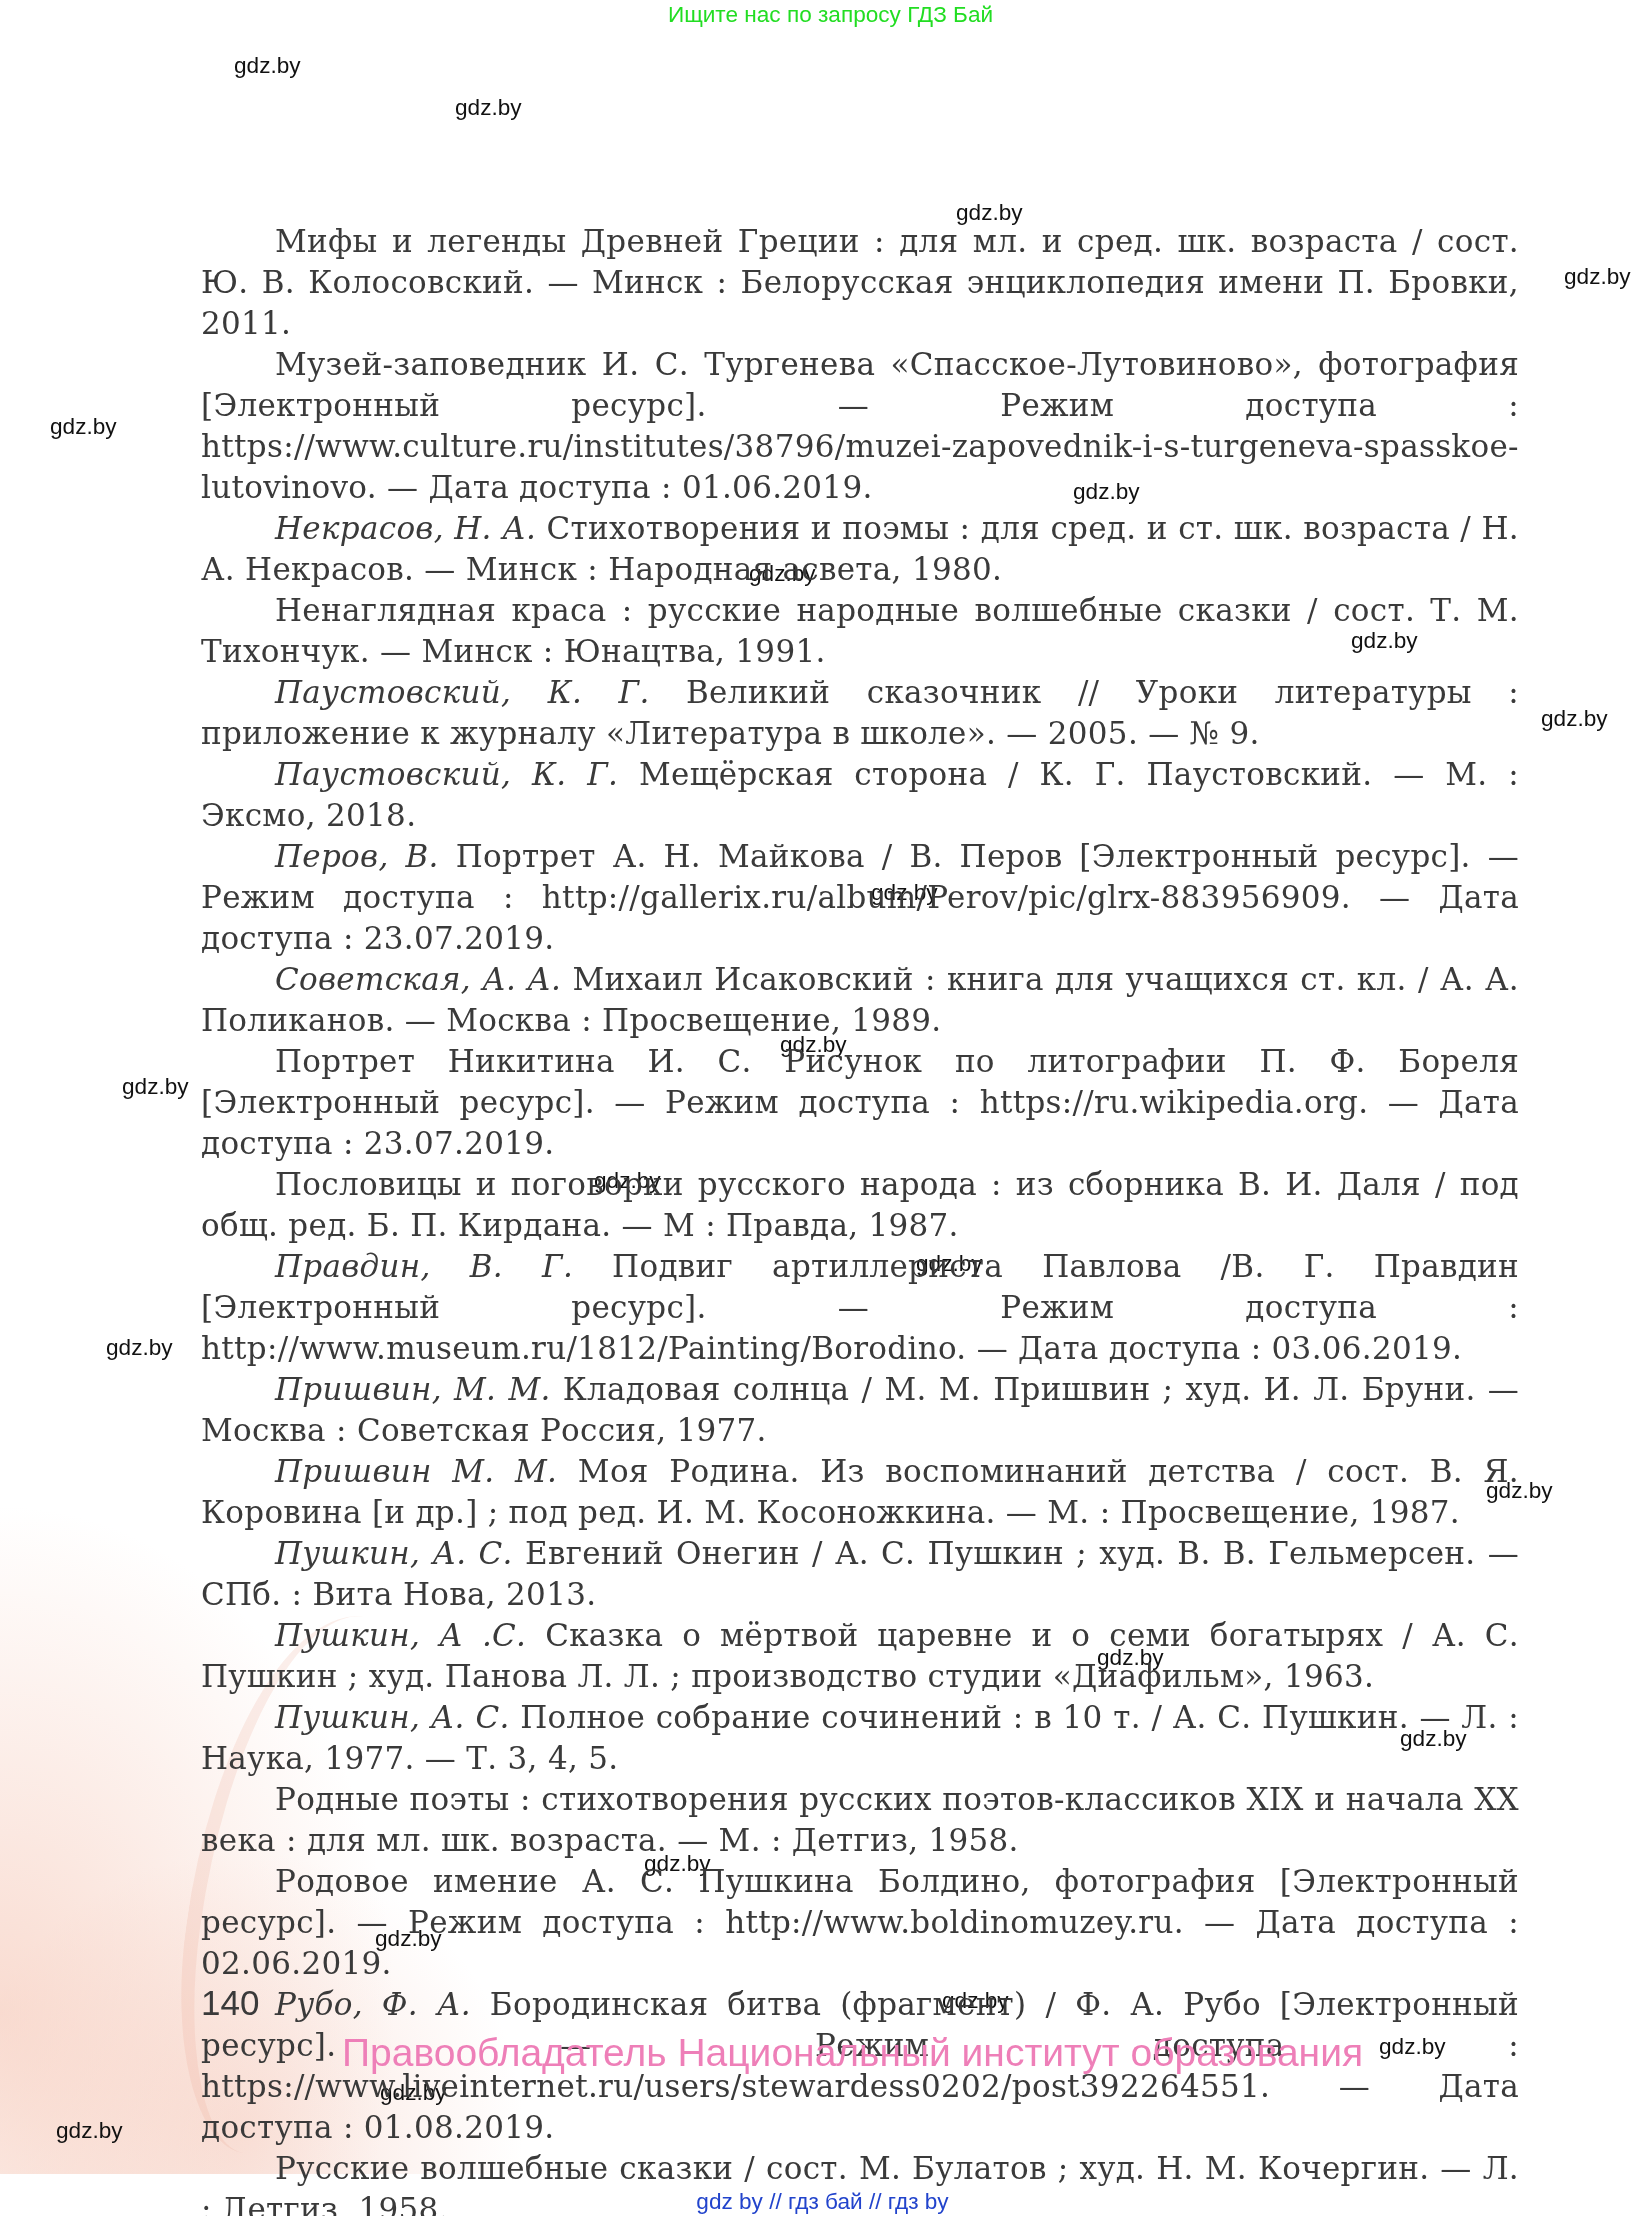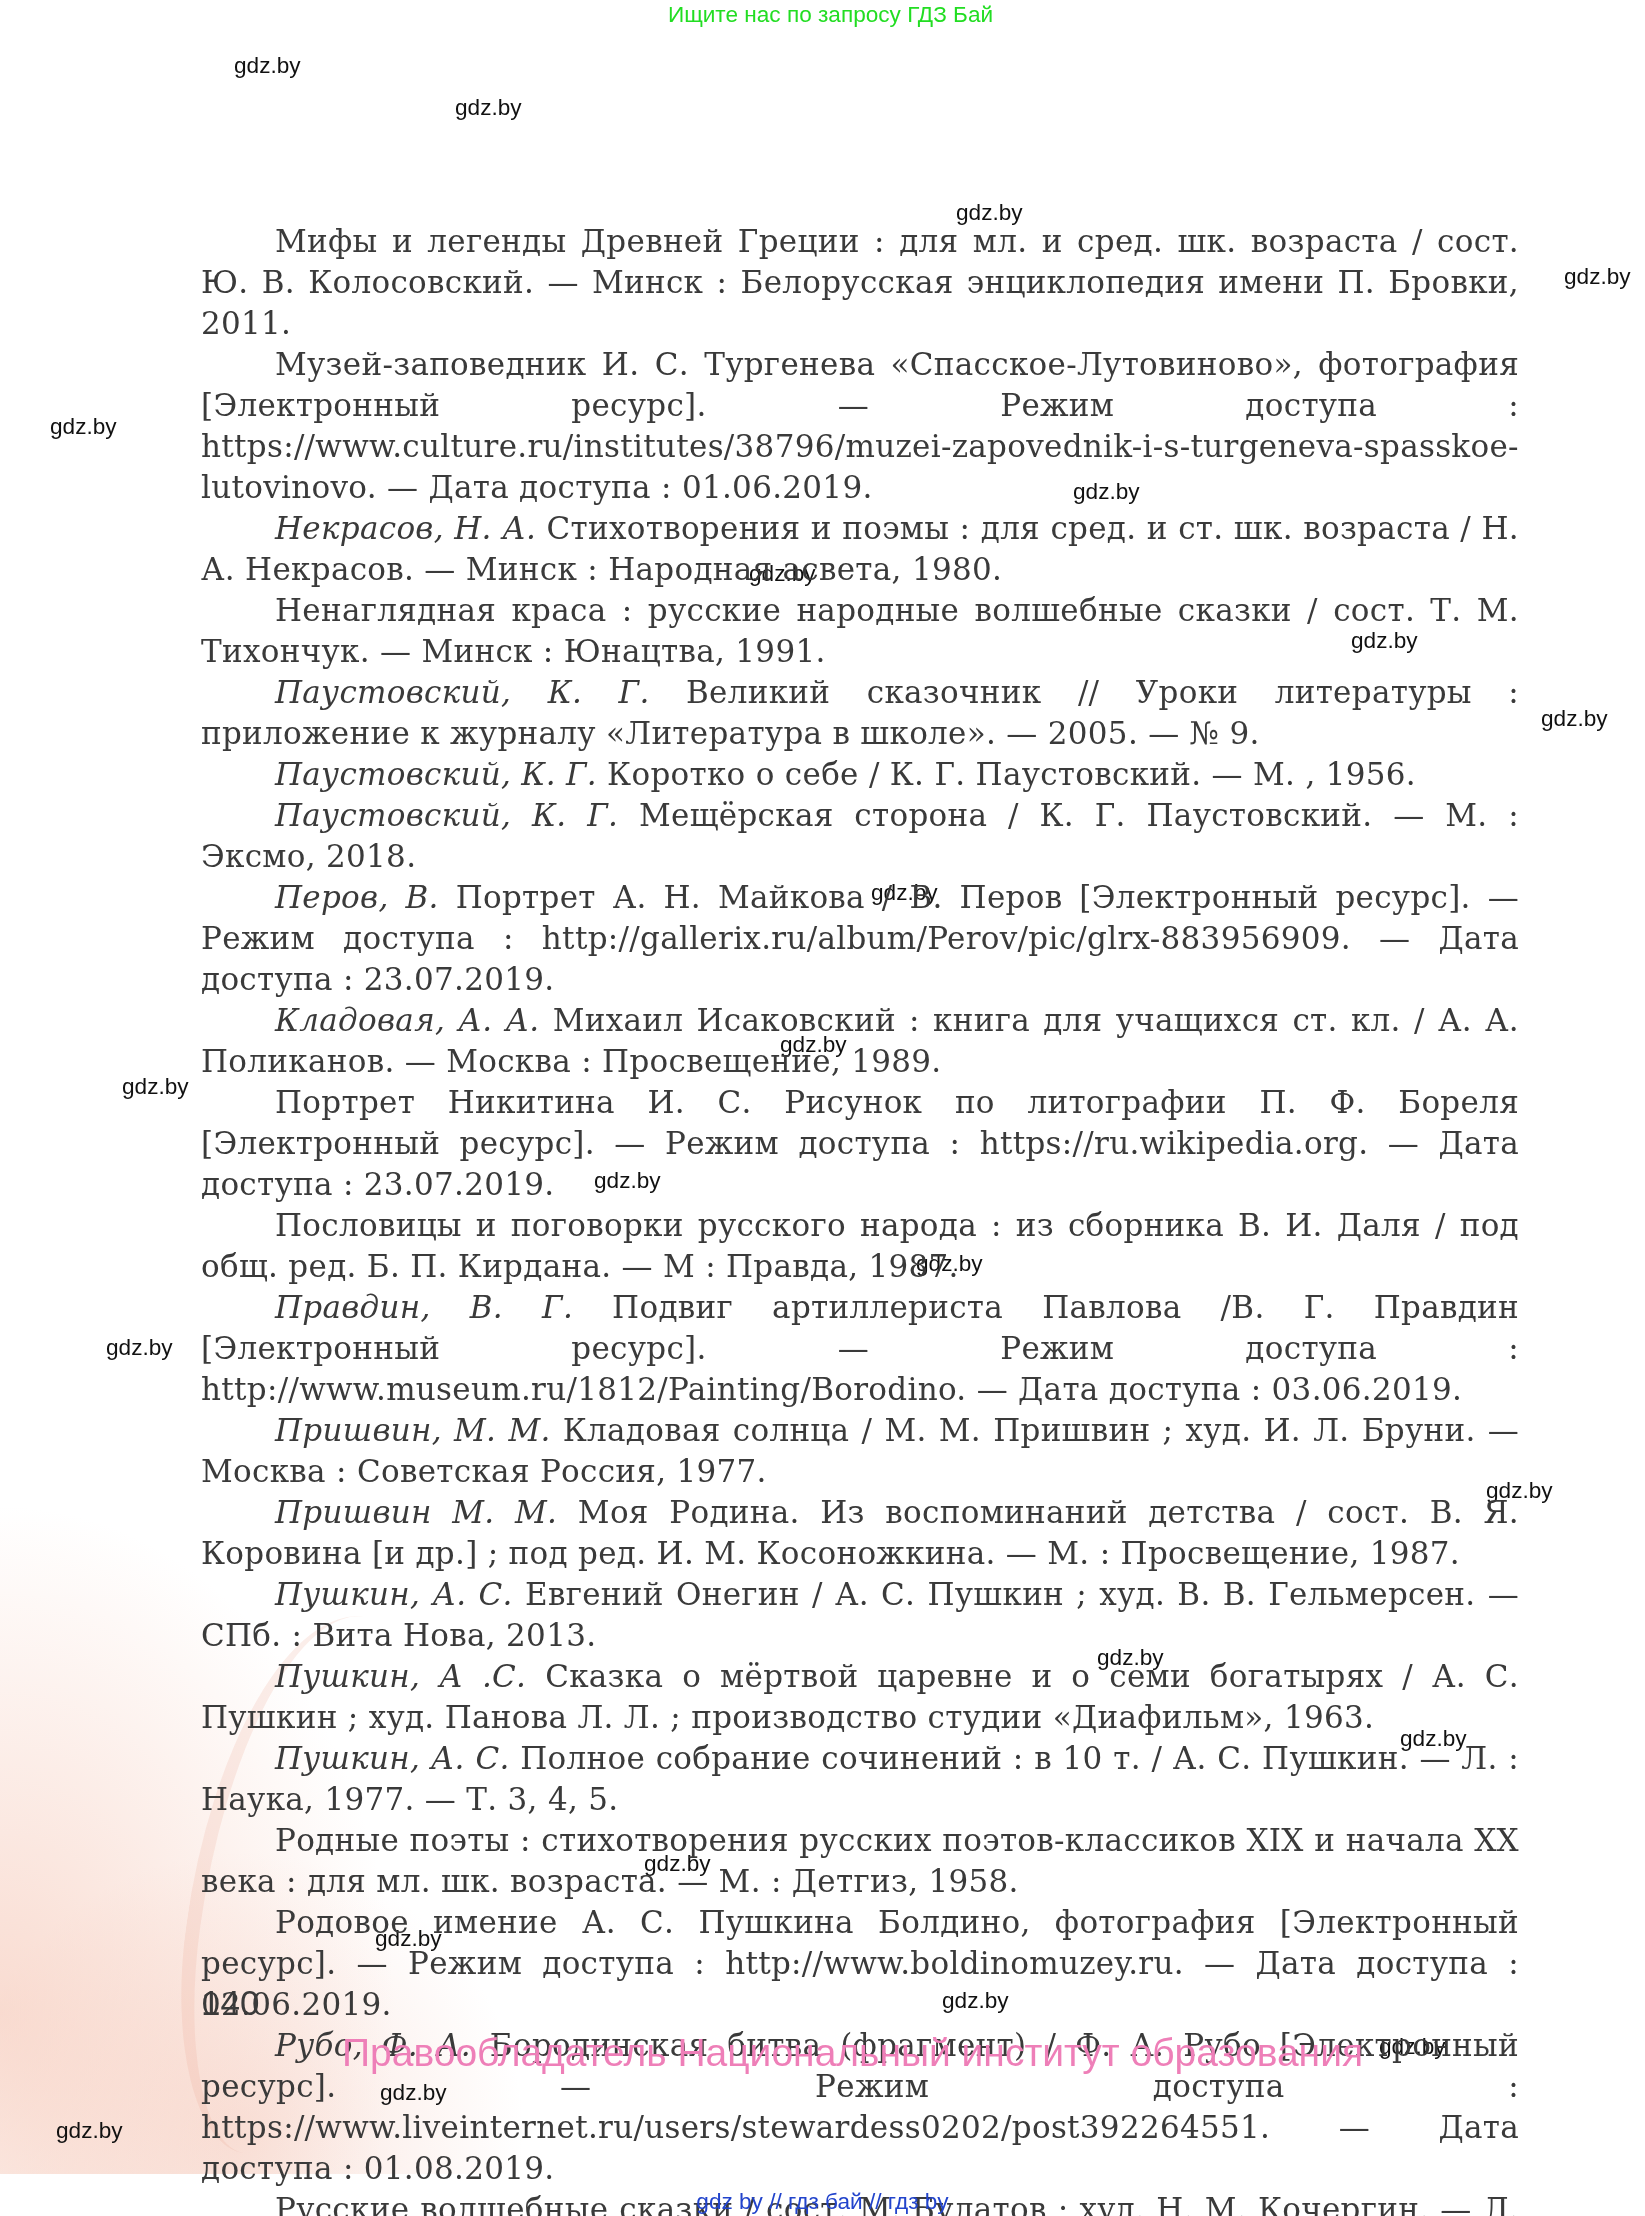--- a/index.html
+++ b/index.html
@@ -80,24 +80,23 @@
 <div class="wm" style="left:1379px;top:2034px">gdz.by</div>
 <div class="wm" style="left:380px;top:2080px">gdz.by</div>
 <div class="wm" style="left:56px;top:2118px">gdz.by</div>
 
 <div class="content">
   <p class="entry"><span class="author"></span><span>Мифы и легенды Древней Греции : для мл. и сред. шк. возраста / сост. Ю. В. Колосовский. — Минск : Белорусская энциклопедия имени П. Бровки, 2011.</span></p>
   <p class="entry"><span class="author"></span><span>Музей-заповедник И. С. Тургенева «Спасское-Лутовиново», фотография [Электронный ресурс]. — Режим доступа : https://www.culture.ru/institutes/38796/muzei-zapovednik-i-s-turgeneva-spasskoe-lutovinovo. — Дата доступа : 01.06.2019.</span></p>
   <p class="entry"><span class="author">Некрасов, Н. А.</span><span> Стихотворения и поэмы : для сред. и ст. шк. возраста / Н. А. Некрасов. — Минск : Народная асвета, 1980.</span></p>
   <p class="entry"><span class="author"></span><span>Ненаглядная краса : русские народные волшебные сказки / сост. Т. М. Тихончук. — Минск : Юнацтва, 1991.</span></p>
   <p class="entry"><span class="author">Паустовский, К. Г.</span><span> Великий сказочник // Уроки литературы : приложение к журналу «Литература в школе». — 2005. — № 9.</span></p>
-  <p class="entry"><span class="author">Паустовский, К. Г.</span><span> Коротко о себе / К. Г. Паустовский. — М. , 1956.</span></p>
   <p class="entry"><span class="author">Паустовский, К. Г.</span><span> Мещёрская сторона / К. Г. Паустовский. — М. : Эксмо, 2018.</span></p>
   <p class="entry"><span class="author">Перов, В.</span><span> Портрет А. Н. Майкова / В. Перов [Электронный ресурс]. — Режим доступа : http://gallerix.ru/album/Perov/pic/glrx-883956909. — Дата доступа : 23.07.2019.</span></p>
-  <p class="entry"><span class="author">Кладовая, А. А.</span><span> Михаил Исаковский : книга для учащихся ст. кл. / А. А. Поликанов. — Москва : Просвещение, 1989.</span></p>
+  <p class="entry"><span class="author">Советская, А. А.</span><span> Михаил Исаковский : книга для учащихся ст. кл. / А. А. Поликанов. — Москва : Просвещение, 1989.</span></p>
   <p class="entry"><span class="author"></span><span>Портрет Никитина И. С. Рисунок по литографии П. Ф. Бореля [Электронный ресурс]. — Режим доступа : https://ru.wikipedia.org. — Дата доступа : 23.07.2019.</span></p>
   <p class="entry"><span class="author"></span><span>Пословицы и поговорки русского народа : из сборника В. И. Даля / под общ. ред. Б. П. Кирдана. — М : Правда, 1987.</span></p>
   <p class="entry"><span class="author">Правдин, В. Г.</span><span> Подвиг артиллериста Павлова /В. Г. Правдин [Электронный ресурс]. — Режим доступа : http://www.museum.ru/1812/Painting/Borodino. — Дата доступа : 03.06.2019.</span></p>
   <p class="entry"><span class="author">Пришвин, М. М.</span><span> Кладовая солнца / М. М. Пришвин ; худ. И. Л. Бруни. — Москва : Советская Россия, 1977.</span></p>
   <p class="entry"><span class="author">Пришвин М. М.</span><span> Моя Родина. Из воспоминаний детства / сост. В. Я. Коровина [и др.] ; под ред. И. М. Косоножкина. — М. : Просвещение, 1987.</span></p>
   <p class="entry"><span class="author">Пушкин, А. С.</span><span> Евгений Онегин / А. С. Пушкин ; худ. В. В. Гельмерсен. — СПб. : Вита Нова, 2013.</span></p>
   <p class="entry"><span class="author">Пушкин, А .С.</span><span> Сказка о мёртвой царевне и о семи богатырях / А. С. Пушкин ; худ. Панова Л. Л. ; производство студии «Диафильм», 1963.</span></p>
   <p class="entry"><span class="author">Пушкин, А. С.</span><span> Полное собрание сочинений : в 10 т. / А. С. Пушкин. — Л. : Наука, 1977. — Т. 3, 4, 5.</span></p>
   <p class="entry"><span class="author"></span><span>Родные поэты : стихотворения русских поэтов-классиков XIX и начала XX века : для мл. шк. возраста. — М. : Детгиз, 1958.</span></p>
   <p class="entry"><span class="author"></span><span>Родовое имение А. С. Пушкина Болдино, фотография [Электронный ресурс]. — Режим доступа : http://www.boldinomuzey.ru. — Дата доступа : 02.06.2019.</span></p>

